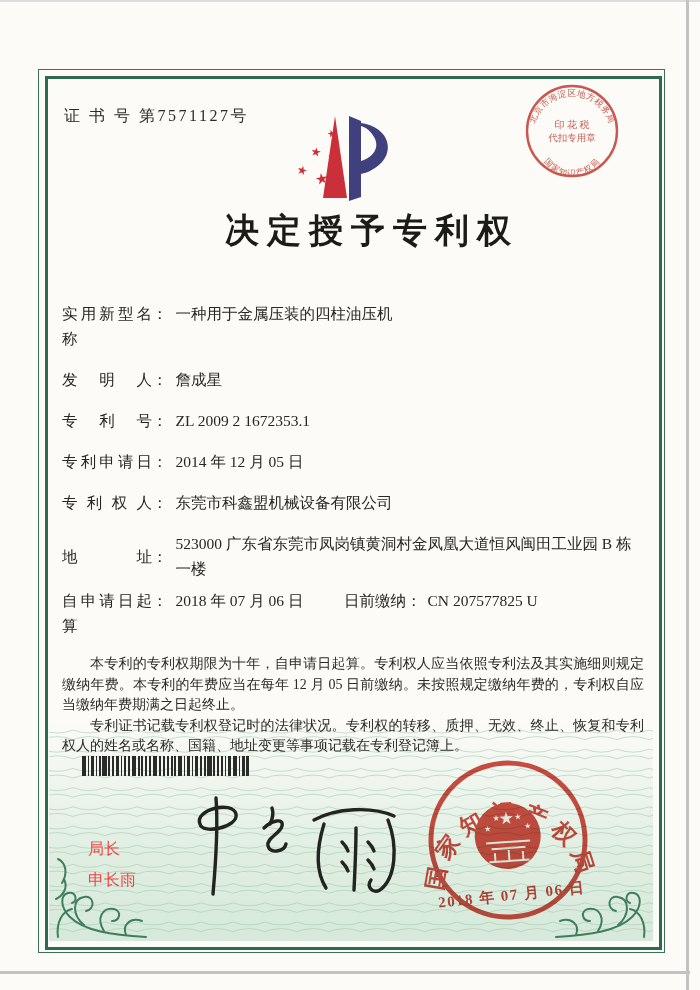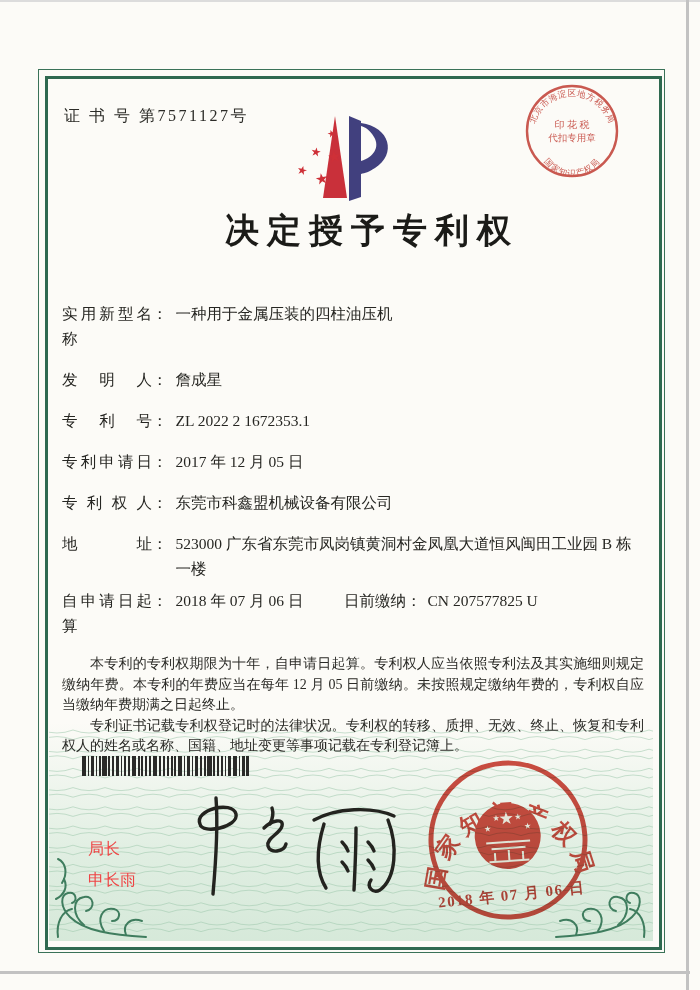--- a/index.html
+++ b/index.html
@@ -27,21 +27,21 @@
   
   .cert-no{position:absolute;left:64px;top:106px;font-size:16px;letter-spacing:2.5px;color:#2c2c28;}
   .title{position:absolute;left:0;top:208px;width:100%;text-align:center;
          font-size:34px;font-weight:700;letter-spacing:8px;color:#1b1b18;}
   
   .content{position:absolute;left:62px;top:301px;width:582px;}
   .frow{display:flex;align-items:flex-start;margin-bottom:16px;line-height:25px;font-size:15.5px;position:relative;}
   .frow .lbl{display:inline-block;width:90px;text-align:justify;text-align-last:justify;flex:none;}
   .frow .colon{flex:none;margin-right:8px;}
   .frow .val{flex:none;max-width:456px;}
-  .frow.addr{margin-bottom:7px;}
+  .frow.addr{margin-bottom:7px;align-items:center;}
   .grant-right{position:absolute;left:282px;top:0;display:flex;line-height:25px;}
   .grant-right .colon{margin-right:6px;}
   
   .paras{margin-top:7px;}
   .paras p{margin:0;padding:0;font-size:14px;line-height:20.6px;text-align:justify;
            text-indent:2em;color:#2a2a26;}
   
   .barcode{position:absolute;left:82px;top:756px;width:170px;height:20px;display:flex;align-items:stretch;}
   .barcode i{display:block;background:#2a2a28;height:100%;}
   
@@ -159,27 +159,27 @@
 
     <div class="frow">
       <span class="lbl">发明人</span>
         <span class="colon">：</span>
       <span class="val">詹成星</span>
     </div>
 
     <div class="frow">
       <span class="lbl">专利号</span>
         <span class="colon">：</span>
-      <span class="val">ZL 2022 2 1672353.1</span>
+      <span class="val">ZL 2009 2 1672353.1</span>
     </div>
 
     <div class="frow">
       <span class="lbl">专利申请日</span>
         <span class="colon">：</span>
-      <span class="val">2017 年 12 月 05 日</span>
+      <span class="val">2014 年 12 月 05 日</span>
     </div>
 
     <div class="frow">
       <span class="lbl">专利权人</span>
         <span class="colon">：</span>
       <span class="val">东莞市科鑫盟机械设备有限公司</span>
     </div>
 
     <div class="frow addr">
       <span class="lbl">地址</span>

